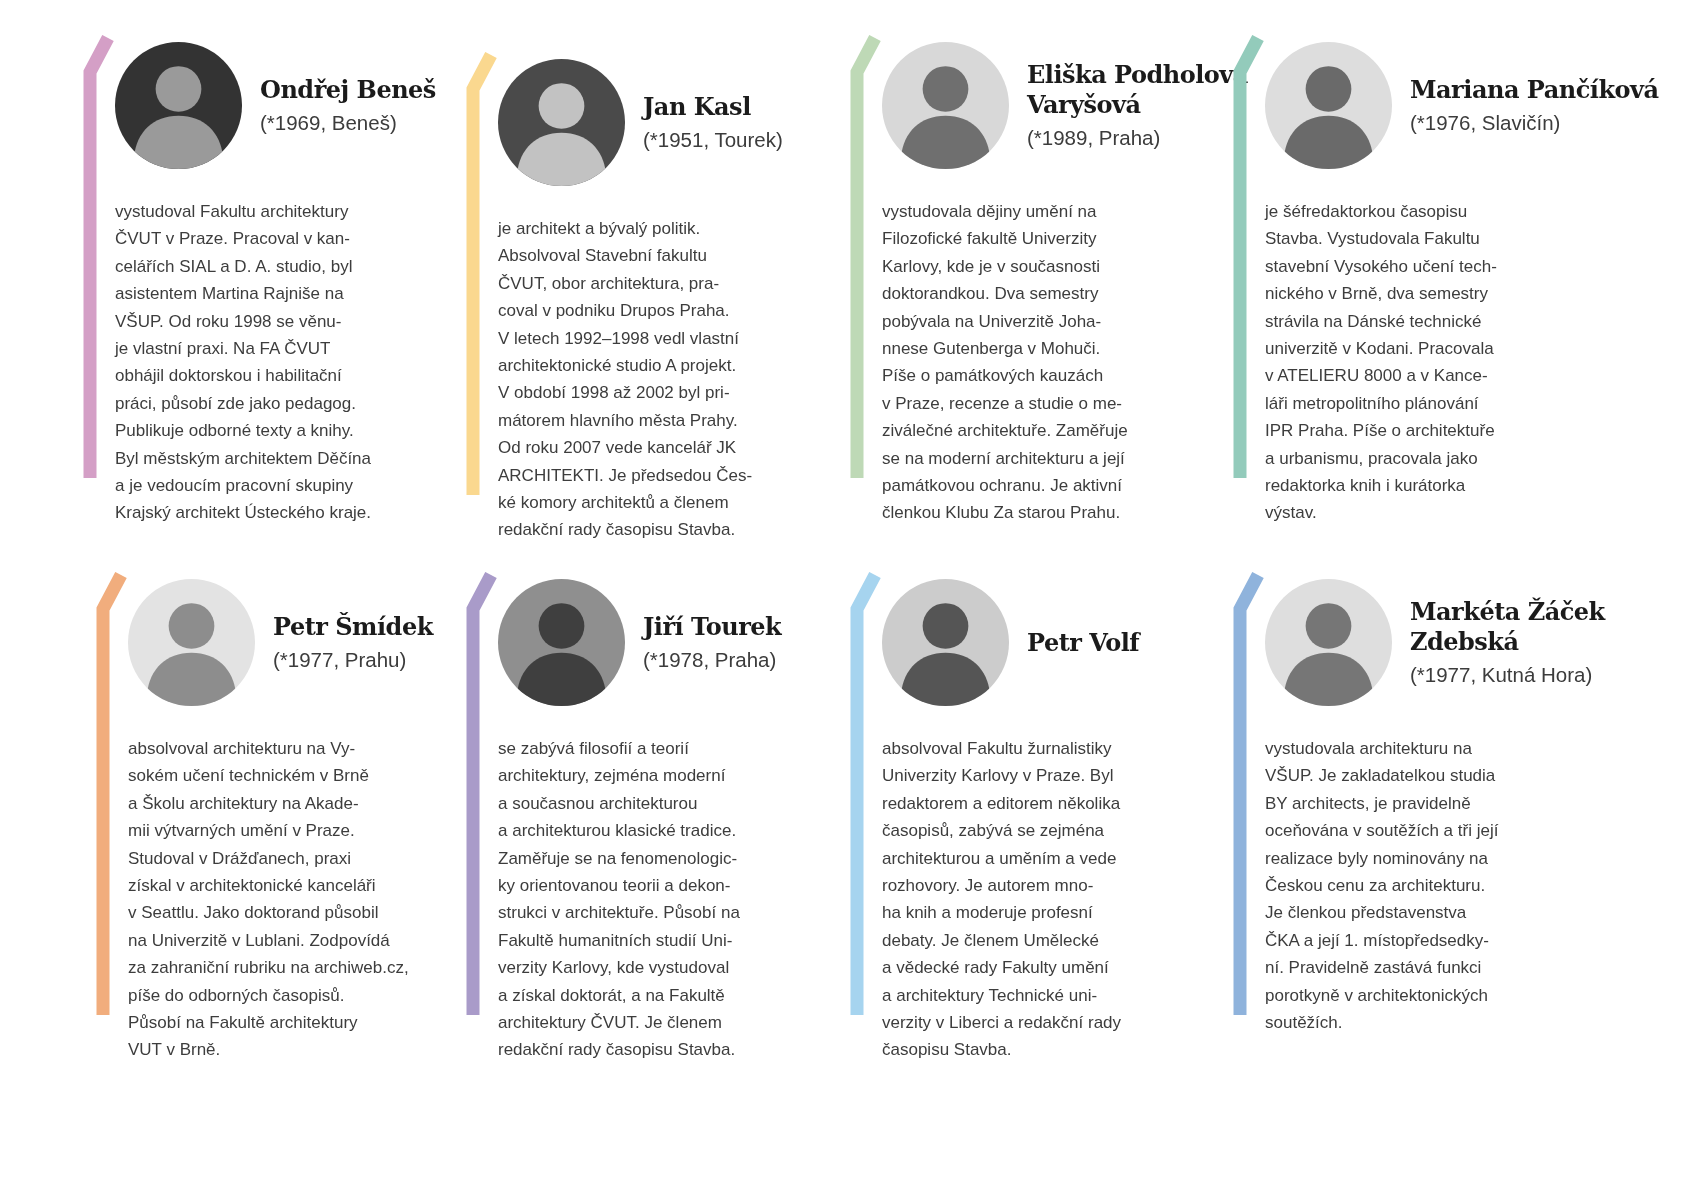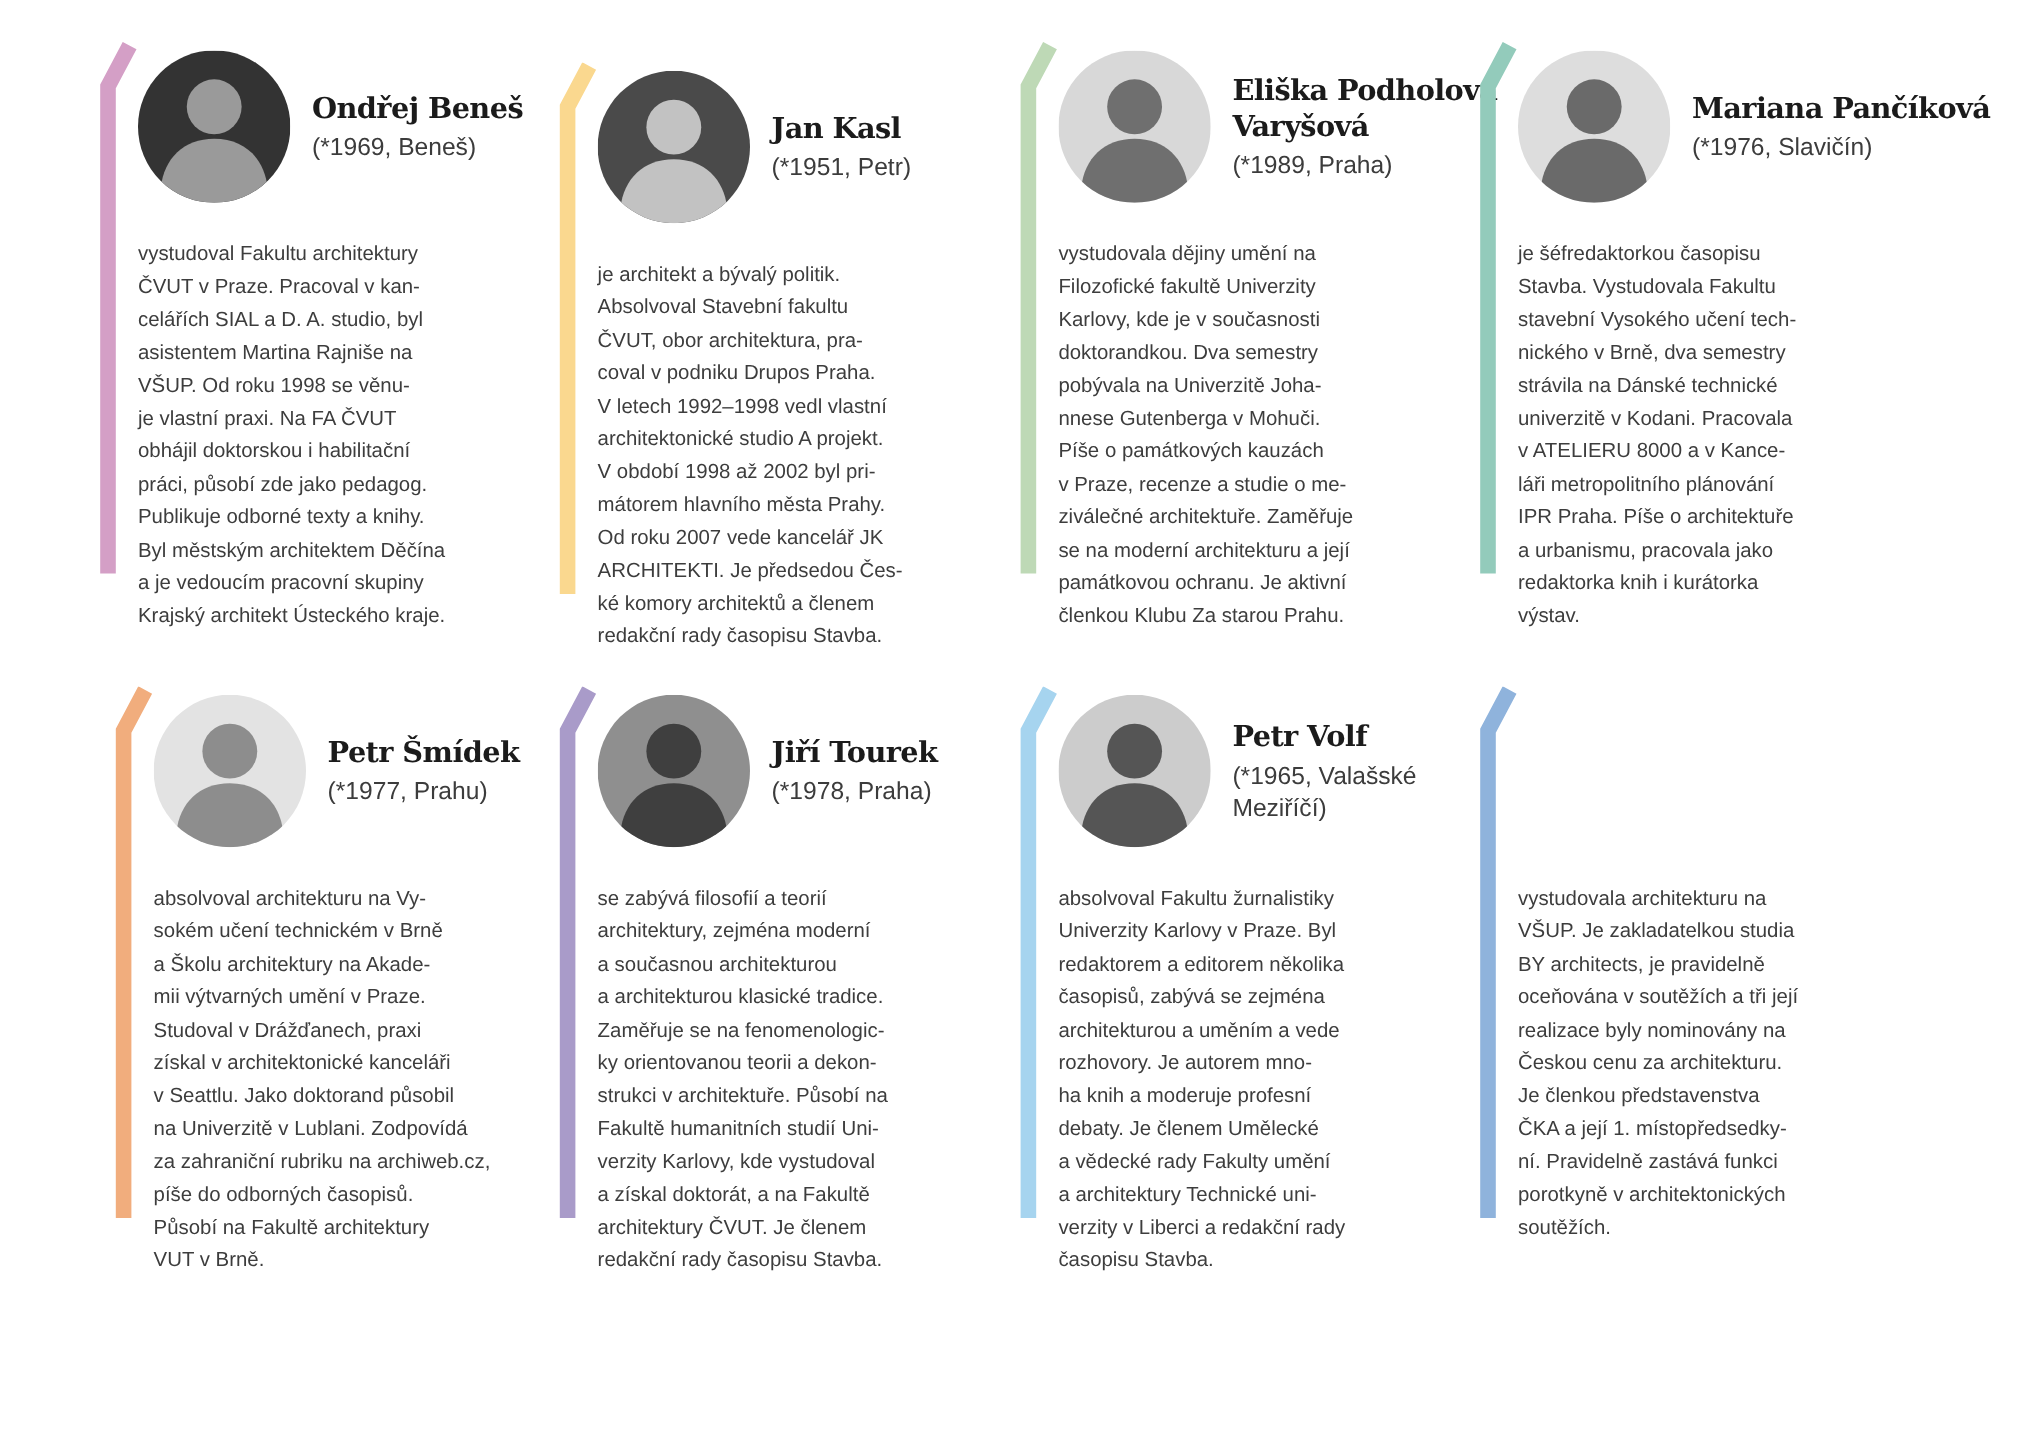--- a/index.html
+++ b/index.html
@@ -58,21 +58,21 @@
   <div class="head">
     <div class="photo">
       <svg viewBox="0 0 100 100">
         <rect width="100" height="100" fill="#4a4a4a"></rect>
         <circle cx="50" cy="37" r="18" fill="#c2c2c2"></circle>
         <path d="M50 58c-20 0-33 13-35 32v12h70v-12c-2-19-15-32-35-32z" fill="#c2c2c2"></path>
       </svg>
     </div>
     <div class="nameblock">
       <div class="pname">Jan Kasl</div>
-      <div class="psub">(*1951, Petr)</div>
+      <div class="psub">(*1951, Tourek)</div>
     </div>
   </div>
   <div class="bio">je architekt a bývalý politik.
 Absolvoval Stavební fakultu
 ČVUT, obor architektura, pra-
 coval v podniku Drupos Praha.
 V letech 1992–1998 vedl vlastní
 architektonické studio A projekt.
 V období 1998 až 2002 byl pri-
 mátorem hlavního města Prahy.
@@ -214,42 +214,54 @@
   <div class="head">
     <div class="photo">
       <svg viewBox="0 0 100 100">
         <rect width="100" height="100" fill="#cccccc"></rect>
         <circle cx="50" cy="37" r="18" fill="#555555"></circle>
         <path d="M50 58c-20 0-33 13-35 32v12h70v-12c-2-19-15-32-35-32z" fill="#555555"></path>
       </svg>
     </div>
     <div class="nameblock">
       <div class="pname">Petr Volf</div>
-      <div class="psub">(*1965, Valašské
-Meziříčí)</div>
     </div>
   </div>
   <div class="bio">absolvoval Fakultu žurnalistiky
 Univerzity Karlovy v Praze. Byl
 redaktorem a editorem několika
 časopisů, zabývá se zejména
 architekturou a uměním a vede
 rozhovory. Je autorem mno-
 ha knih a moderuje profesní
 debaty. Je členem Umělecké
 a vědecké rady Fakulty umění
 a architektury Technické uni-
 verzity v Liberci a redakční rady
 časopisu Stavba.</div>
 </div>
 
 <div class="card" style="left:1232px;top:572px">
   <svg class="bar" width="40" height="446" viewBox="0 0 40 446">
       <path d="M26 3 L8 37 L8 443" fill="none" stroke-width="13" stroke="#8fb3dc"></path>
     </svg>
+  <div class="head">
+    <div class="photo">
+      <svg viewBox="0 0 100 100">
+        <rect width="100" height="100" fill="#dedede"></rect>
+        <circle cx="50" cy="37" r="18" fill="#767676"></circle>
+        <path d="M50 58c-20 0-33 13-35 32v12h70v-12c-2-19-15-32-35-32z" fill="#767676"></path>
+      </svg>
+    </div>
+    <div class="nameblock">
+      <div class="pname">Markéta Žáček
+Zdebská</div>
+      <div class="psub">(*1977, Kutná Hora)</div>
+    </div>
+  </div>
   <div class="bio">vystudovala architekturu na
 VŠUP. Je zakladatelkou studia
 BY architects, je pravidelně
 oceňována v soutěžích a tři její
 realizace byly nominovány na
 Českou cenu za architekturu.
 Je členkou představenstva
 ČKA a její 1. místopředsedky-
 ní. Pravidelně zastává funkci
 porotkyně v architektonických

